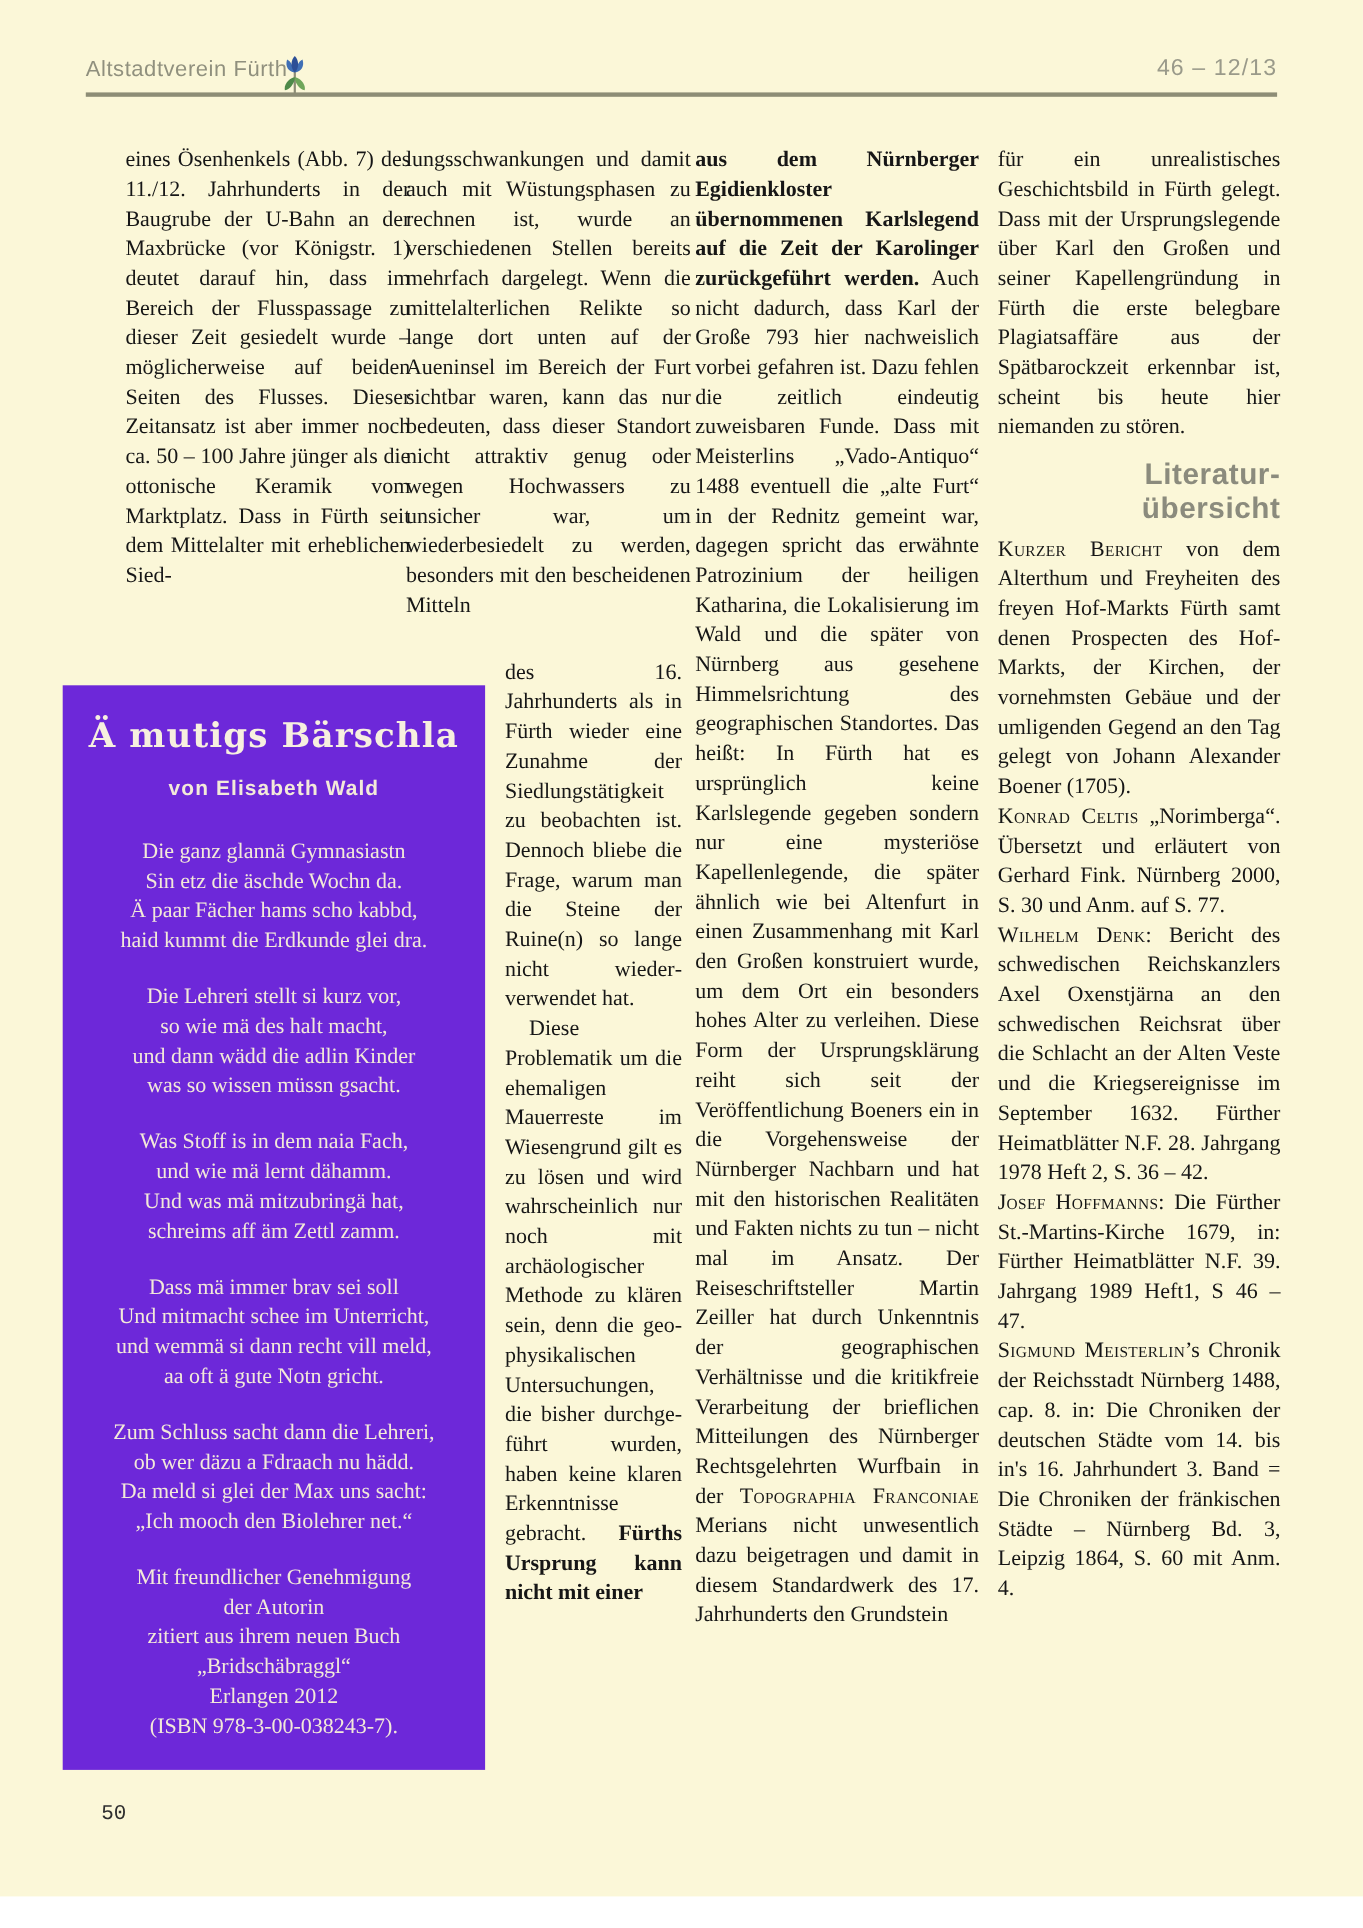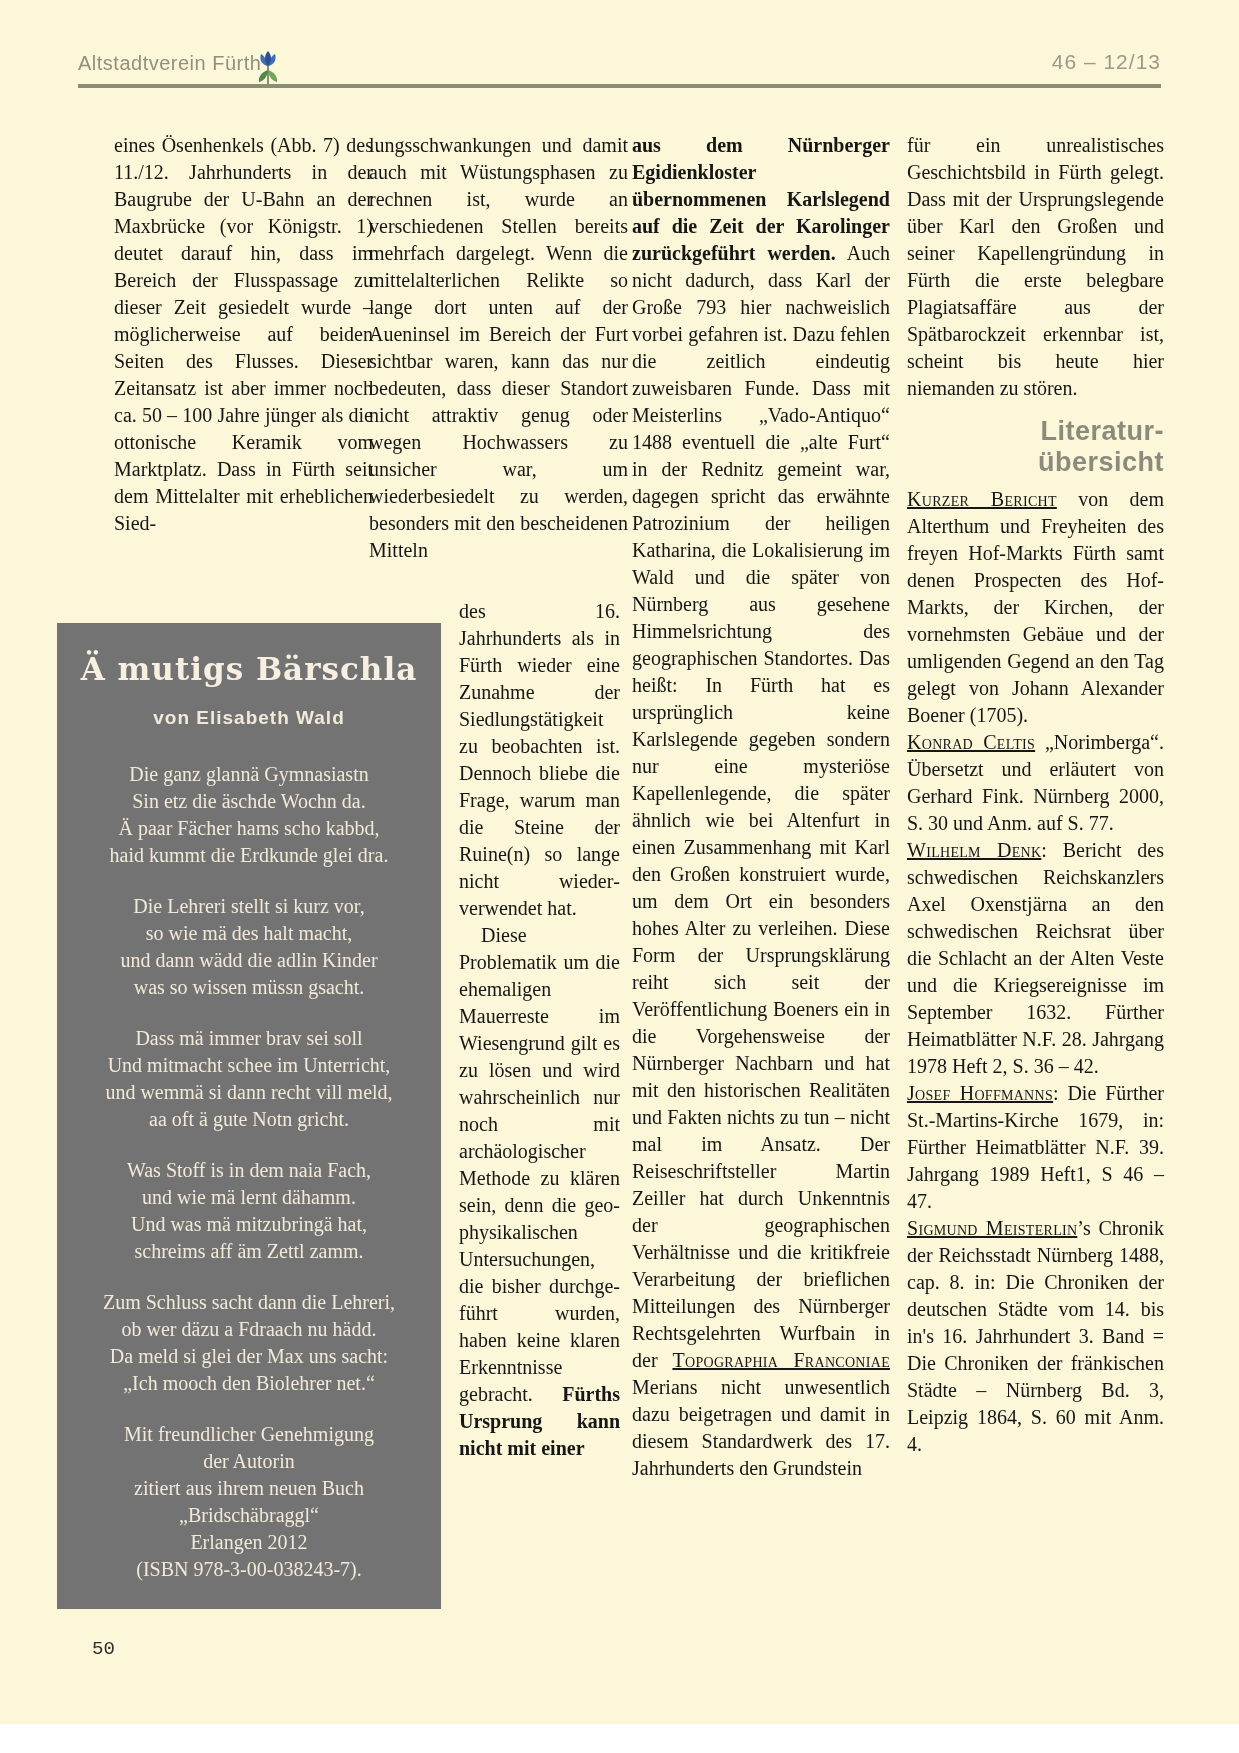--- a/index.html
+++ b/index.html
@@ -36,26 +36,26 @@
     hyphens: auto;
   }
   .col p { margin: 0; }
   .col1 { left: 82px;  top: 132px; width: 259px; margin-left: 32px; }
   .col2a{ left: 357px; top: 132px; width: 259px; margin-left: 12px; }
   .col2b{ left: 459px; top: 598px; width: 161px; }
   .col3 { left: 632px; top: 132px; width: 258px; }
   .col4 { left: 907px; top: 132px; width: 257px; }
   .indent { text-indent: 22px; }
   b, .bold { font-weight: bold; }
-  .sc { font-variant: small-caps; letter-spacing: 0.3px; text-decoration: underline; }
+  .sc { font-variant: small-caps; letter-spacing: 0.3px; }
   
   .redbox {
     position: absolute; left: 57px; top: 623px;
     width: 384px; height: 986px;
-    background: #737373;
+    background: #6d28d9;
     color: #F3E9D9;
     text-align: center;
     box-sizing: border-box;
     padding-top: 28px;
   }
   .poem-title {
     font-family: "DejaVu Serif", serif;
     font-weight: bold; font-size: 31px; letter-spacing: 1px;
     color: #F7EFDF; margin-bottom: 20px;
   }
@@ -136,28 +136,28 @@
     <div class="poem-title">Ä mutigs Bärschla</div>
     <div class="poem-byline">von Elisabeth Wald</div>
     <div class="stanza">Die ganz glannä Gymnasiastn
 Sin etz die äschde Wochn da.
 Ä paar Fächer hams scho kabbd,
 haid kummt die Erdkunde glei dra.</div>
     <div class="stanza">Die Lehreri stellt si kurz vor,
 so wie mä des halt macht,
 und dann wädd die adlin Kinder
 was so wissen müssn gsacht.</div>
+    <div class="stanza">Was Stoff is in dem naia Fach,
+und wie mä lernt dähamm.
+Und was mä mitzubringä hat,
+schreims aff äm Zettl zamm.</div>
     <div class="stanza">Dass mä immer brav sei soll
 Und mitmacht schee im Unterricht,
 und wemmä si dann recht vill meld,
 aa oft ä gute Notn gricht.</div>
-    <div class="stanza">Was Stoff is in dem naia Fach,
-und wie mä lernt dähamm.
-Und was mä mitzubringä hat,
-schreims aff äm Zettl zamm.</div>
     <div class="stanza">Zum Schluss sacht dann die Lehreri,
 ob wer däzu a Fdraach nu hädd.
 Da meld si glei der Max uns sacht:
 „Ich mooch den Biolehrer net.“</div>
     <div class="stanza">Mit freundlicher Genehmigung
 der Autorin
 zitiert aus ihrem neuen Buch
 „Bridschäbraggl“
 Erlangen 2012
 (ISBN 978-3-00-038243-7).</div>

